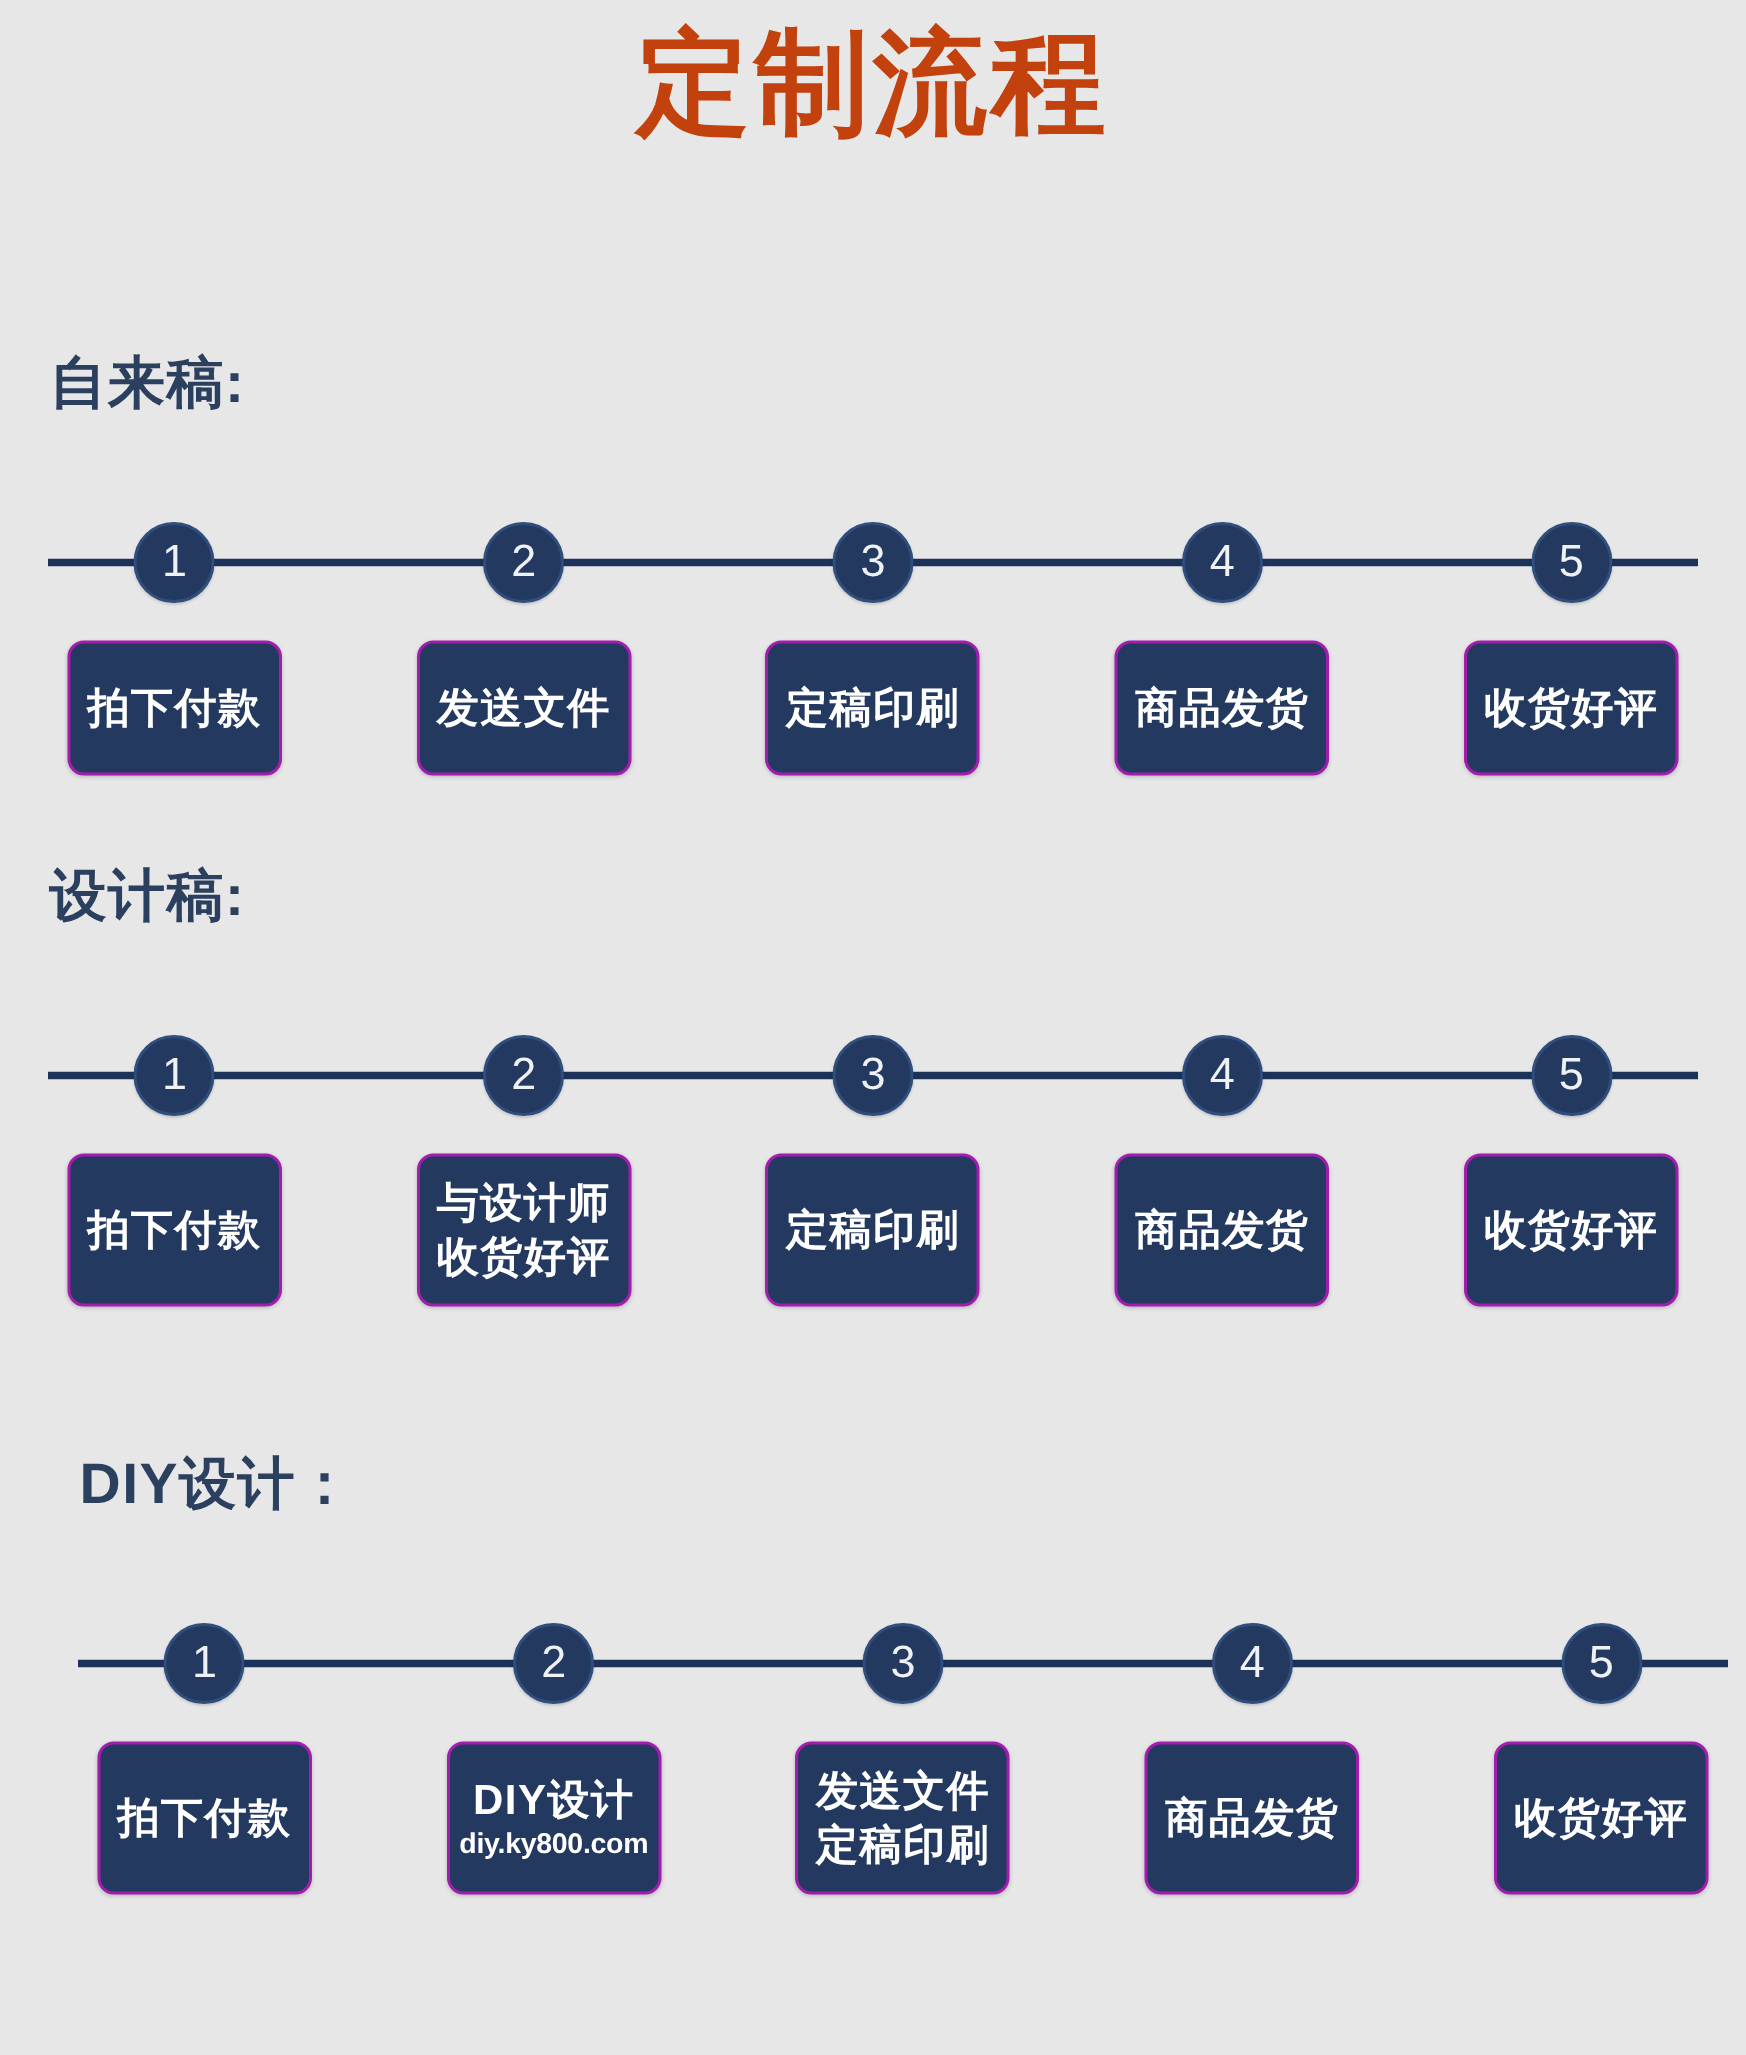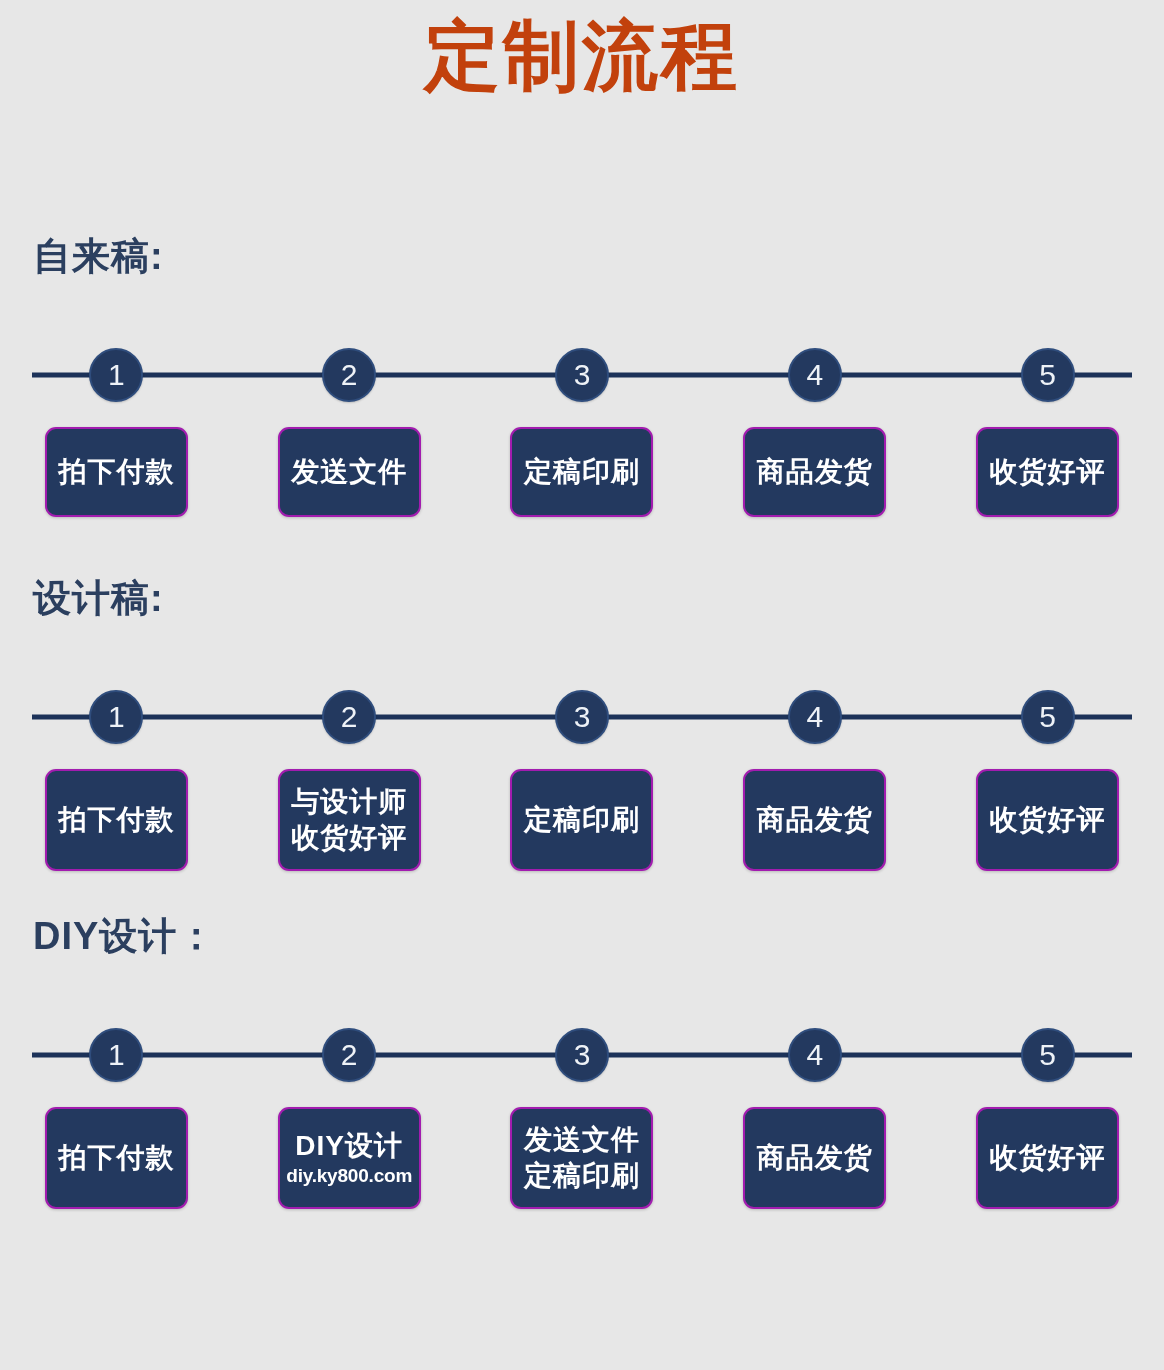--- a/index.html
+++ b/index.html
@@ -185,21 +185,21 @@
       </div>
       <div class="box-cell">
         <div class="box">
           <div class="line1">收货好评</div>
 
         </div>
       </div>
     </div>
   </div>
 
-  <div class="section" id="section-2" style="top:917px;">
+  <div class="section" id="section-2" style="top:971px;padding-left:20px;">
     <div class="sec-label">DIY设计：</div>
     <div class="timeline" style="margin-top:62px;">
       <div class="tl-line"></div>
       <div class="nodes">
         <div class="node-cell">
             <div class="circle">1</div>
           </div>
         <div class="node-cell">
             <div class="circle">2</div>
           </div>

